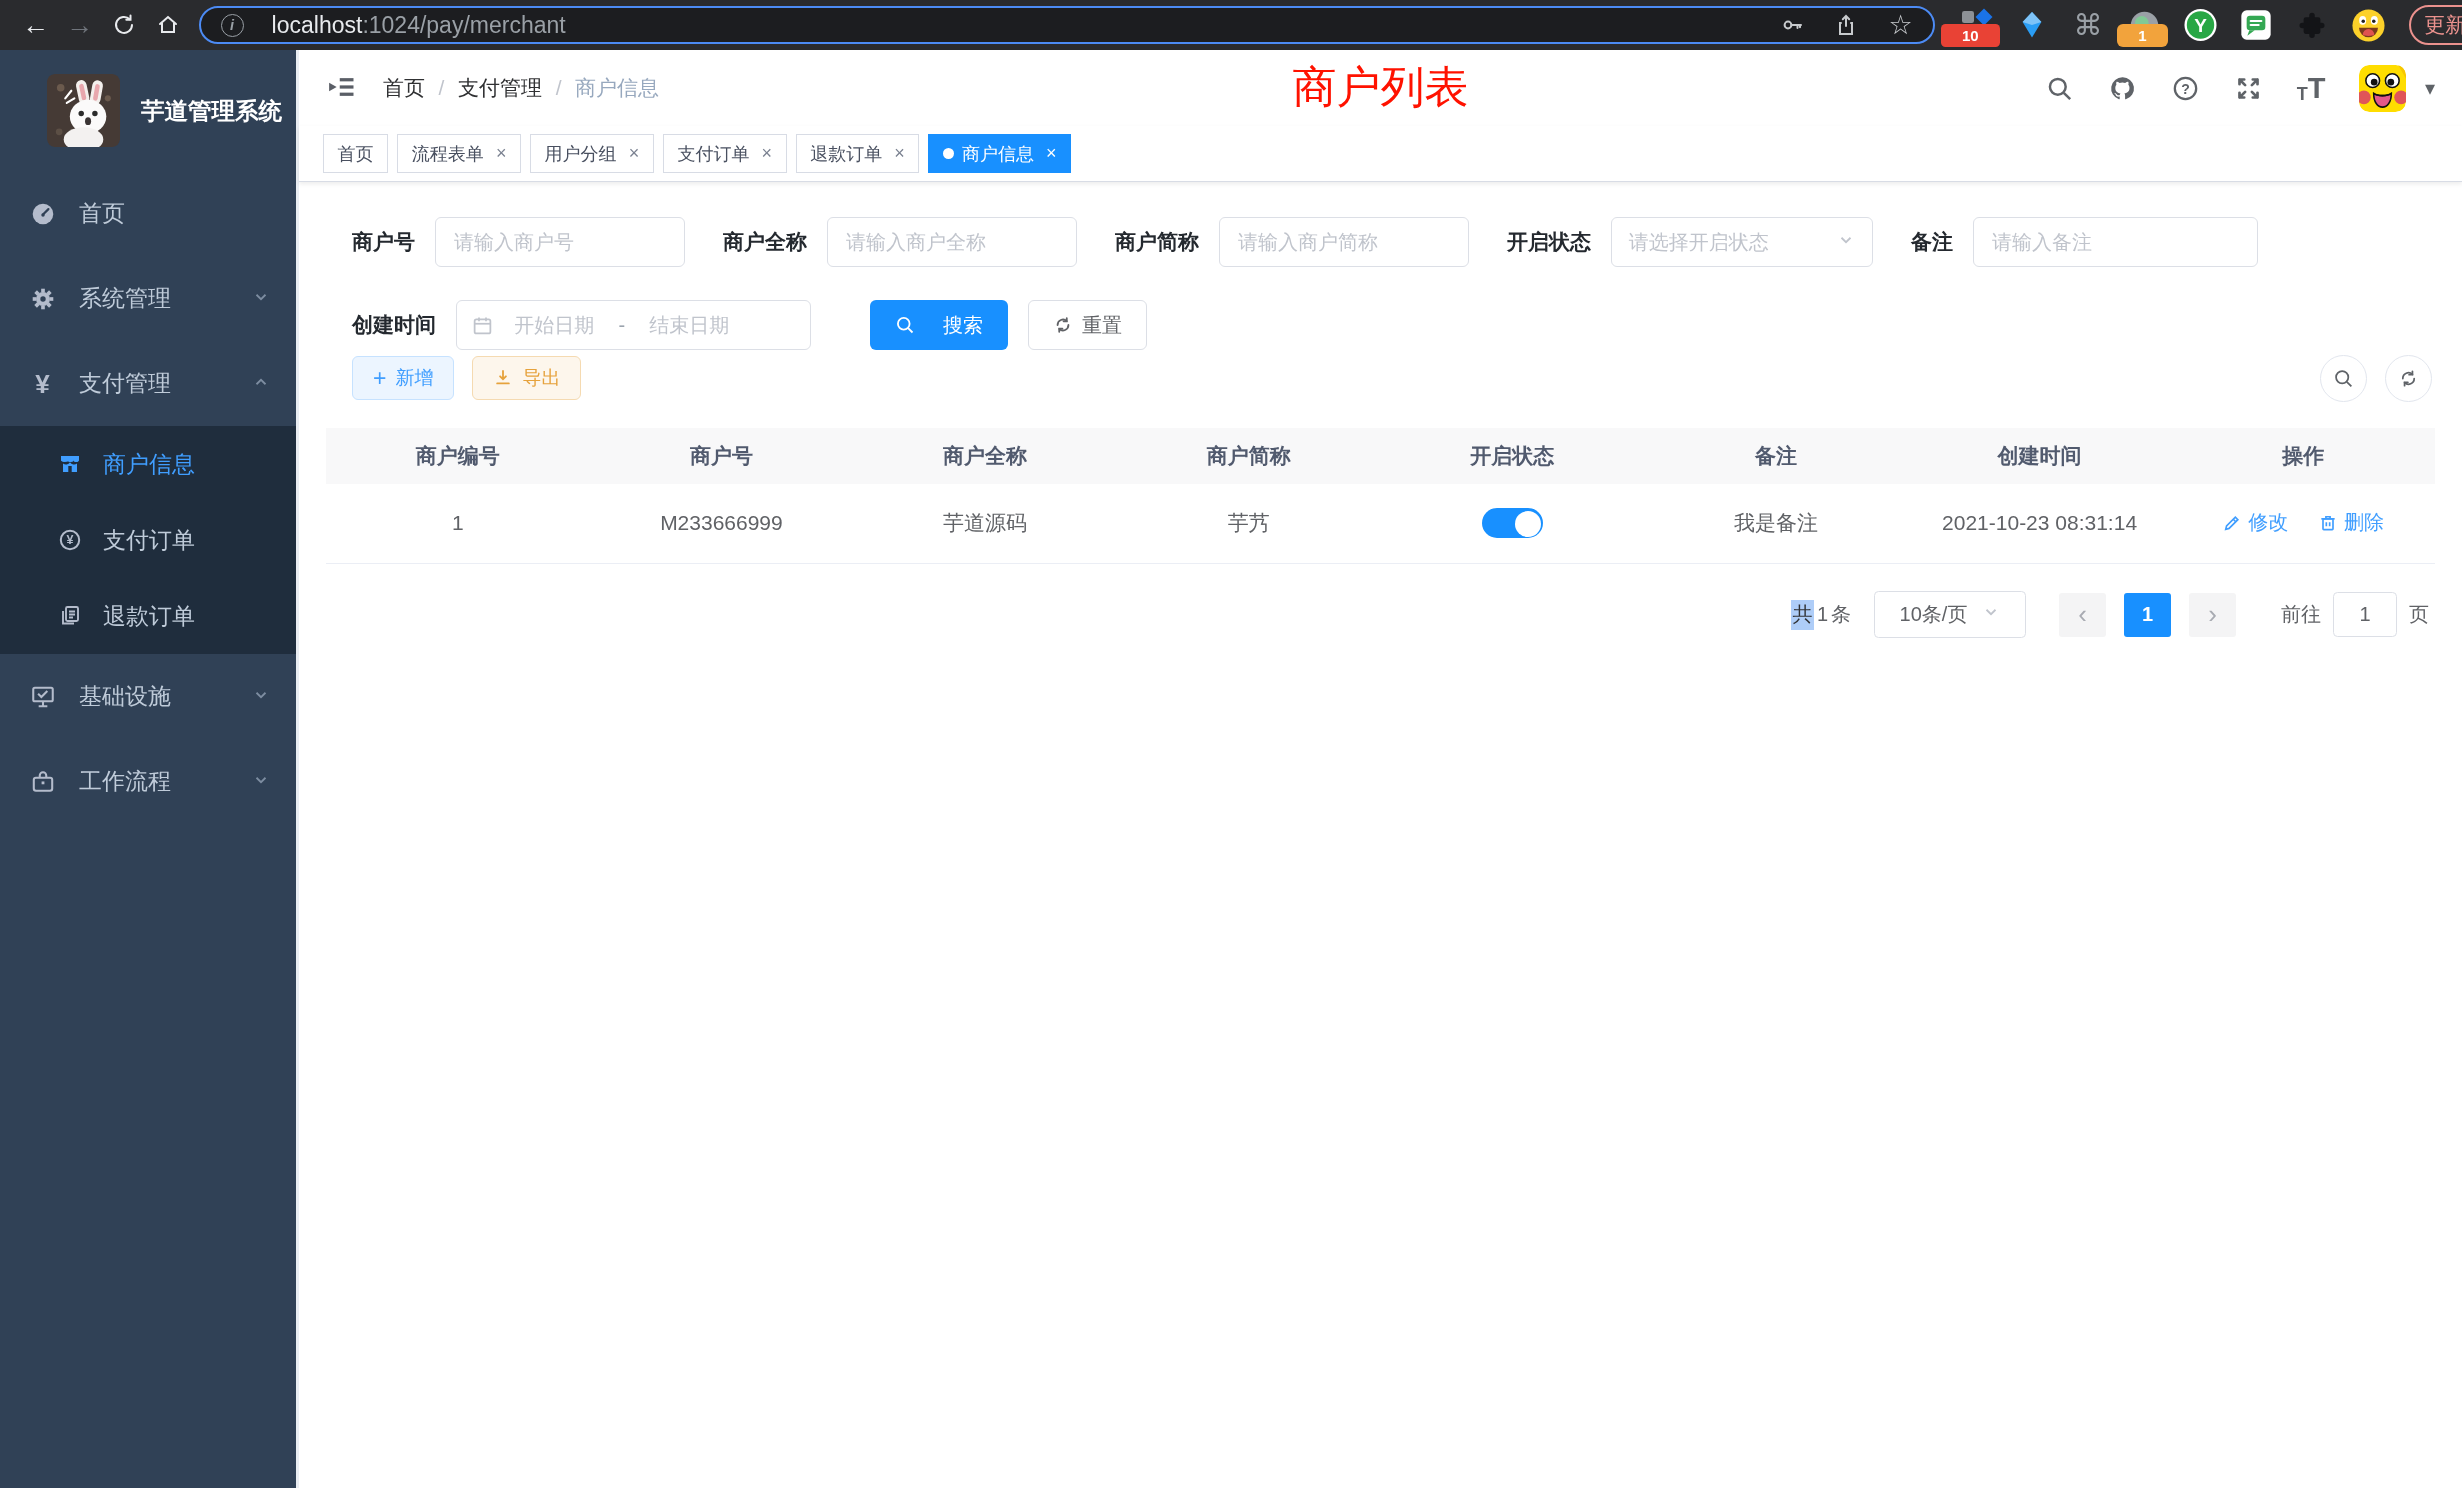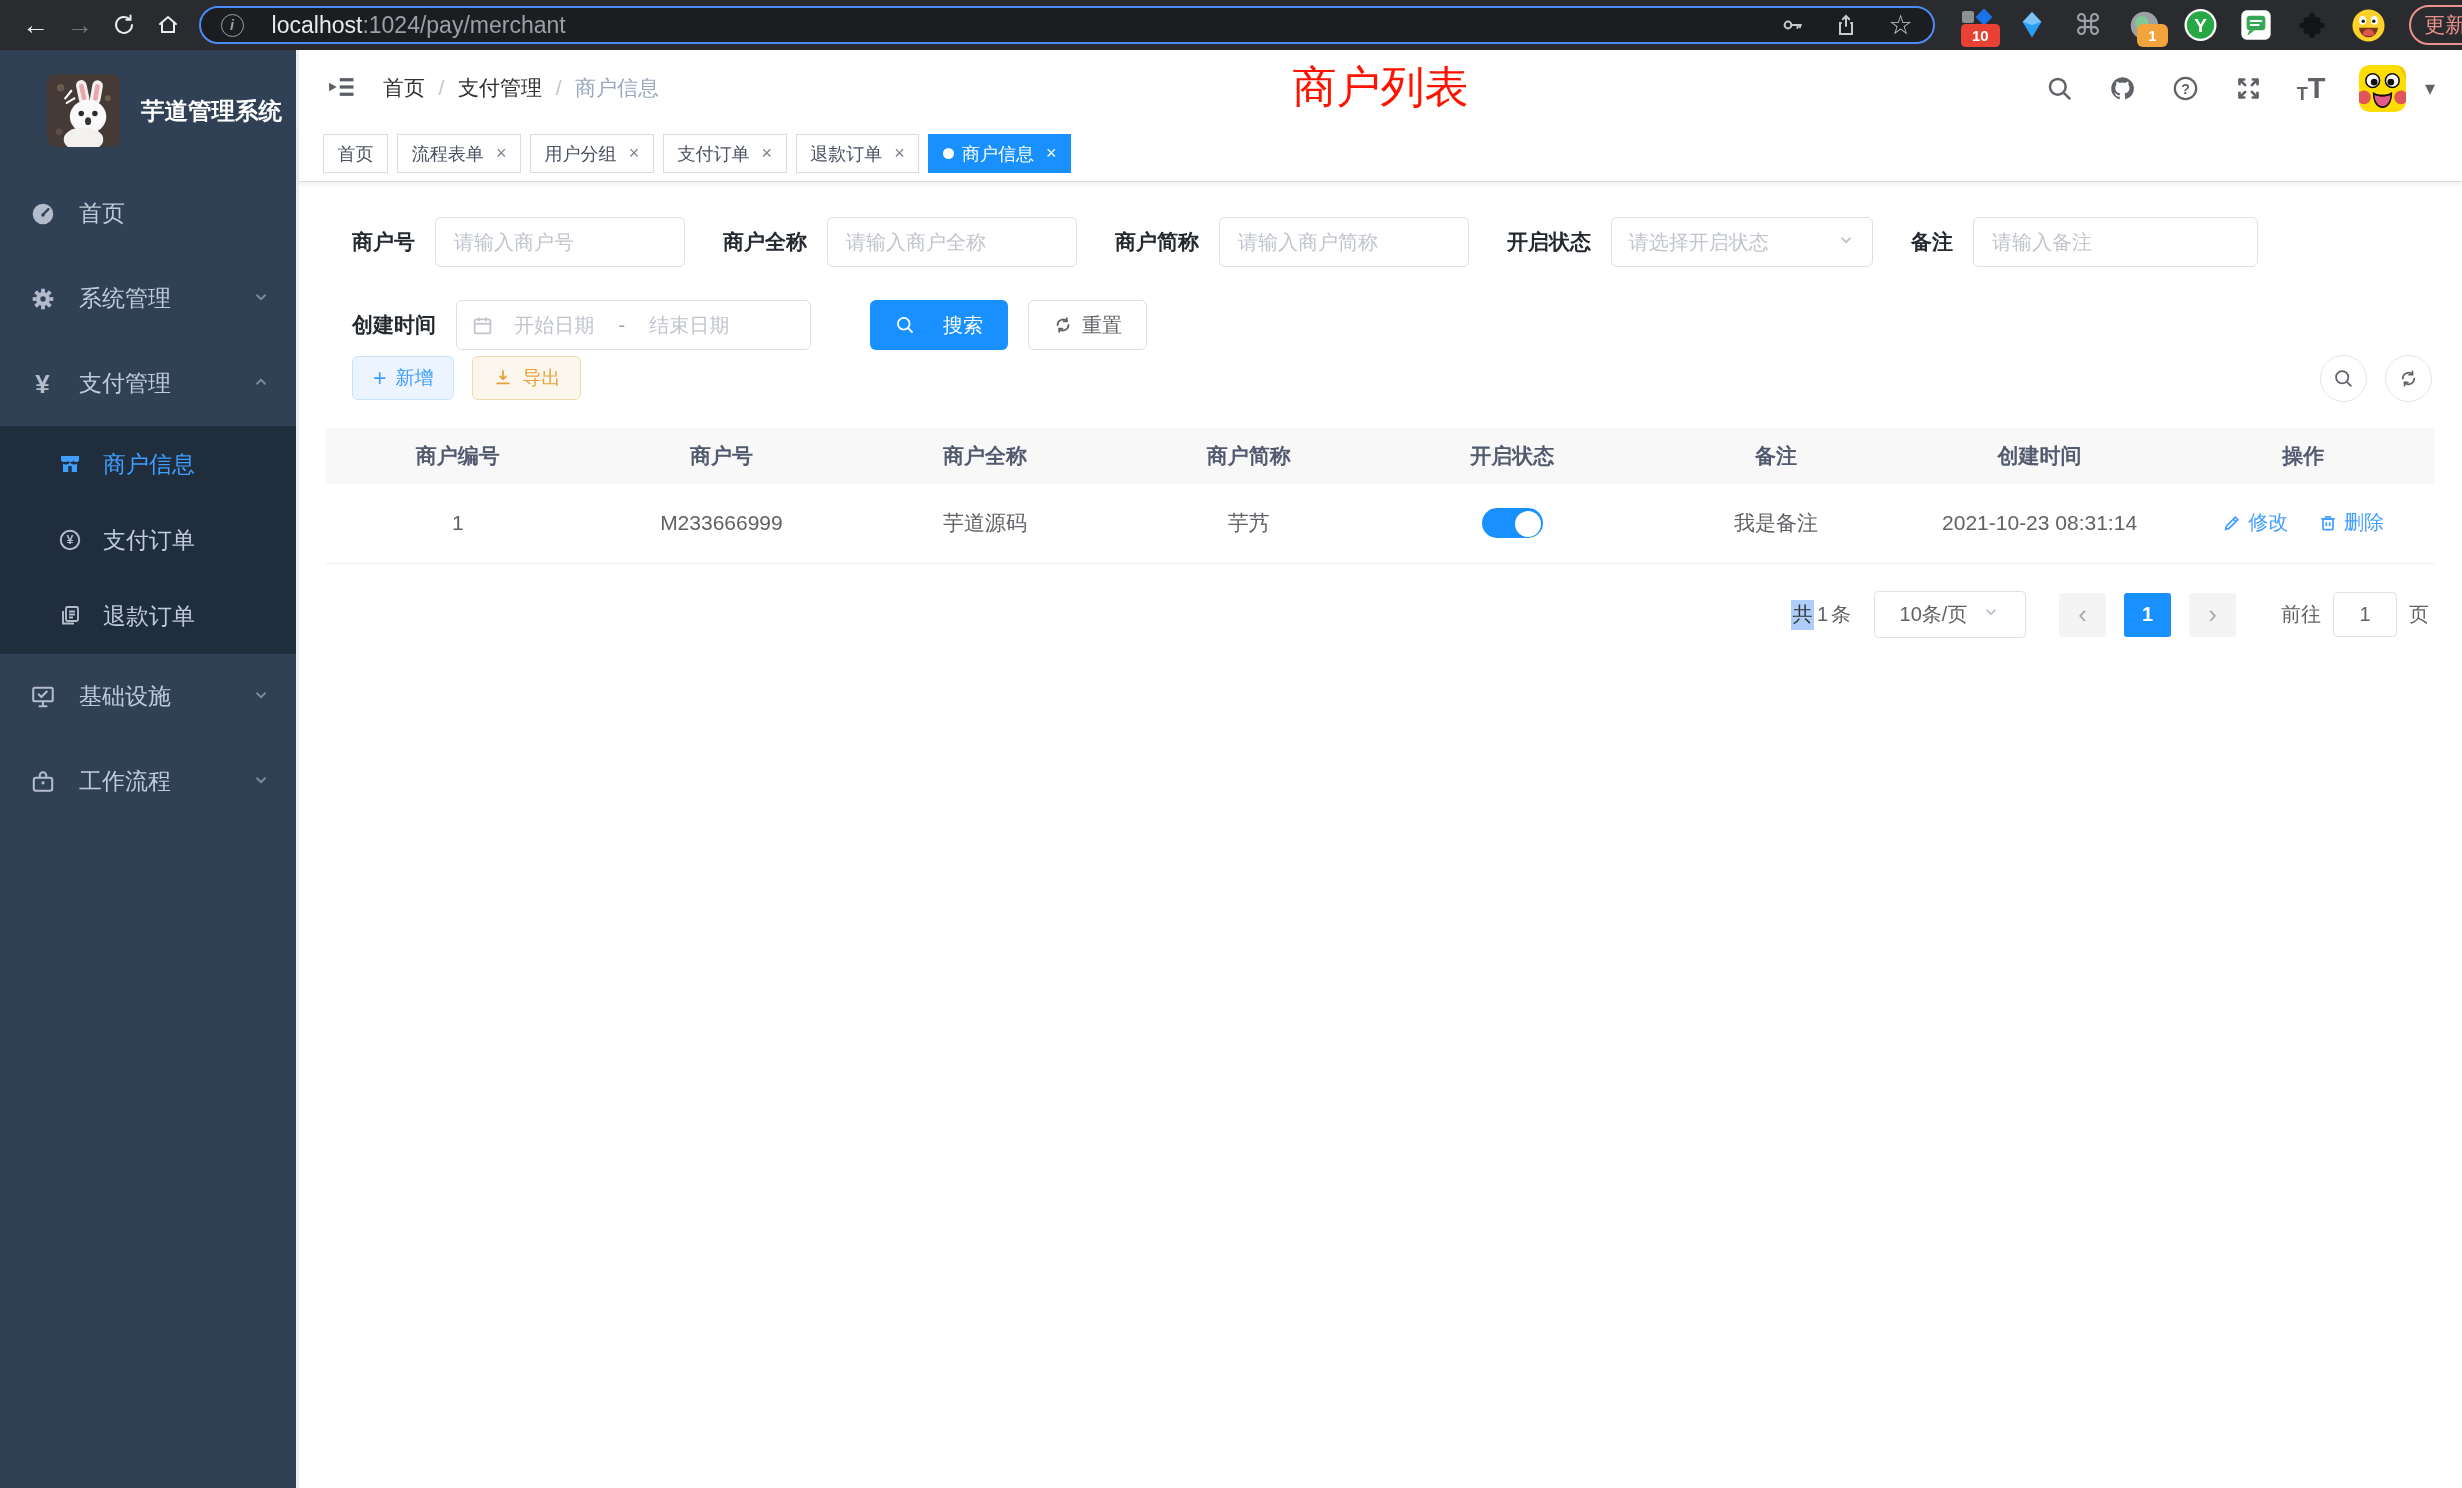--- a/index.html
+++ b/index.html
@@ -21,21 +21,21 @@
   .url-text { margin-left:28px; font-size:23px; white-space:nowrap; }
   .url-host { color:#e8eaed; }
   .url-path { color:#9aa0a6; }
   .pill-right { margin-left:auto; display:flex; align-items:center; gap:30px; color:#c7cacd; }
   .pill-right svg { width:24px; height:24px; stroke:#c7cacd; stroke-width:2; fill:none; }
   .glyph-star { font-size:27px; color:#c7cacd; line-height:1; }
   .ext-row { display:flex; align-items:center; gap:21px; margin-left:24px; }
   .ext { position:relative; width:35px; height:35px; display:flex; align-items:center; justify-content:center; }
   .badge { position:absolute; right:-6px; bottom:-4.5px; min-width:23px; height:23px; border-radius:4.5px;
            font-size:15px; font-weight:700; color:#fff; display:flex; align-items:center; justify-content:center;
-           padding:0 11px; }
+           padding:0 21px; }
   .badge.red { background:#e94235; }
   .badge.orange { background:#f2a33c; border-radius:6px; }
   .sq { position:absolute; width:12px; height:12px; background:#8d9196; border-radius:2.3px; }
   .diamond { position:absolute; width:12px; height:12px; background:#1a73e8; transform:rotate(45deg); }
   .glyph-cmd { font-size:29px; color:#9aa0a6; }
   .update-btn { margin-left:23px; border:2.3px solid #ec928e; color:#ec928e; border-radius:20px;
                 font-size:21px; padding:3.8px 13.6px; background:transparent; white-space:nowrap; }
 
   
   .app { display:flex; height:1439px; }

